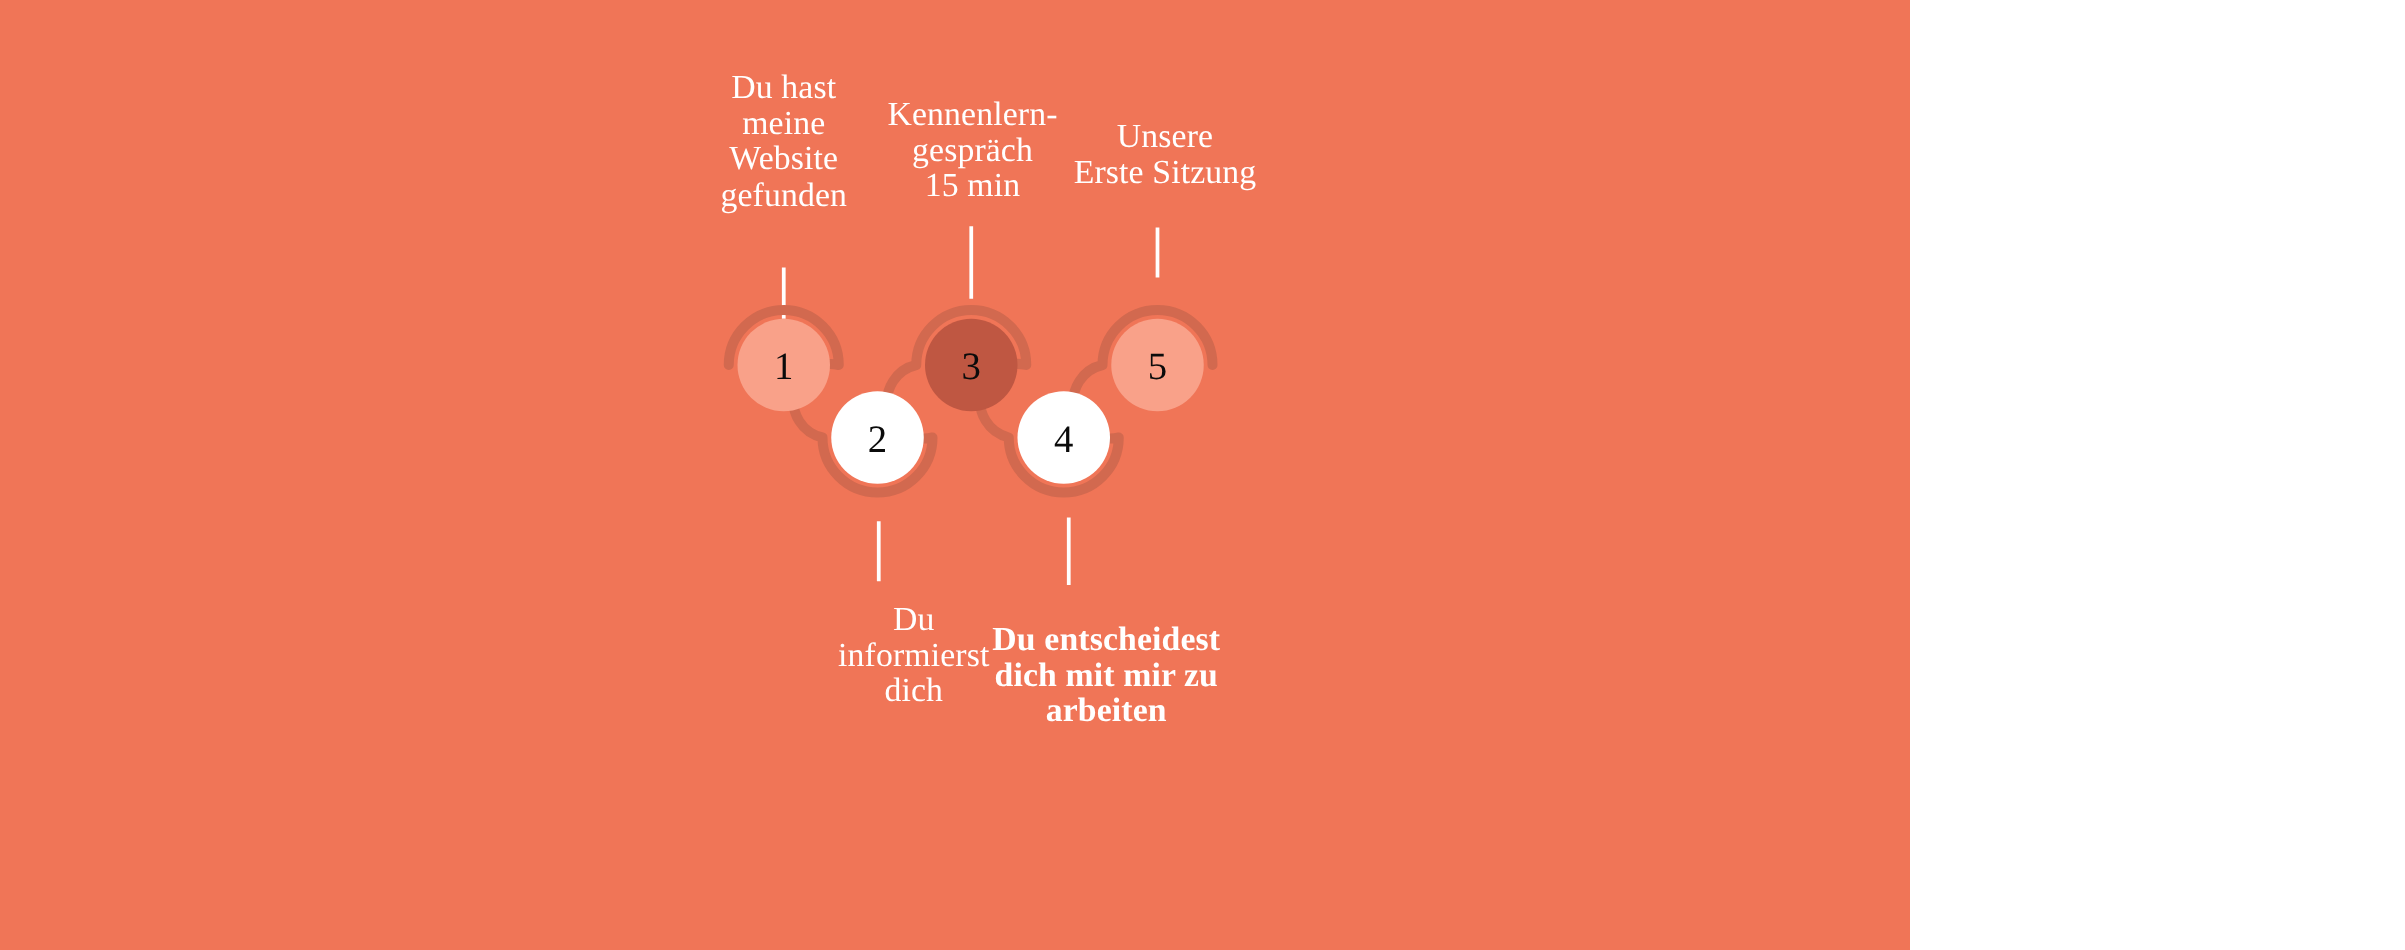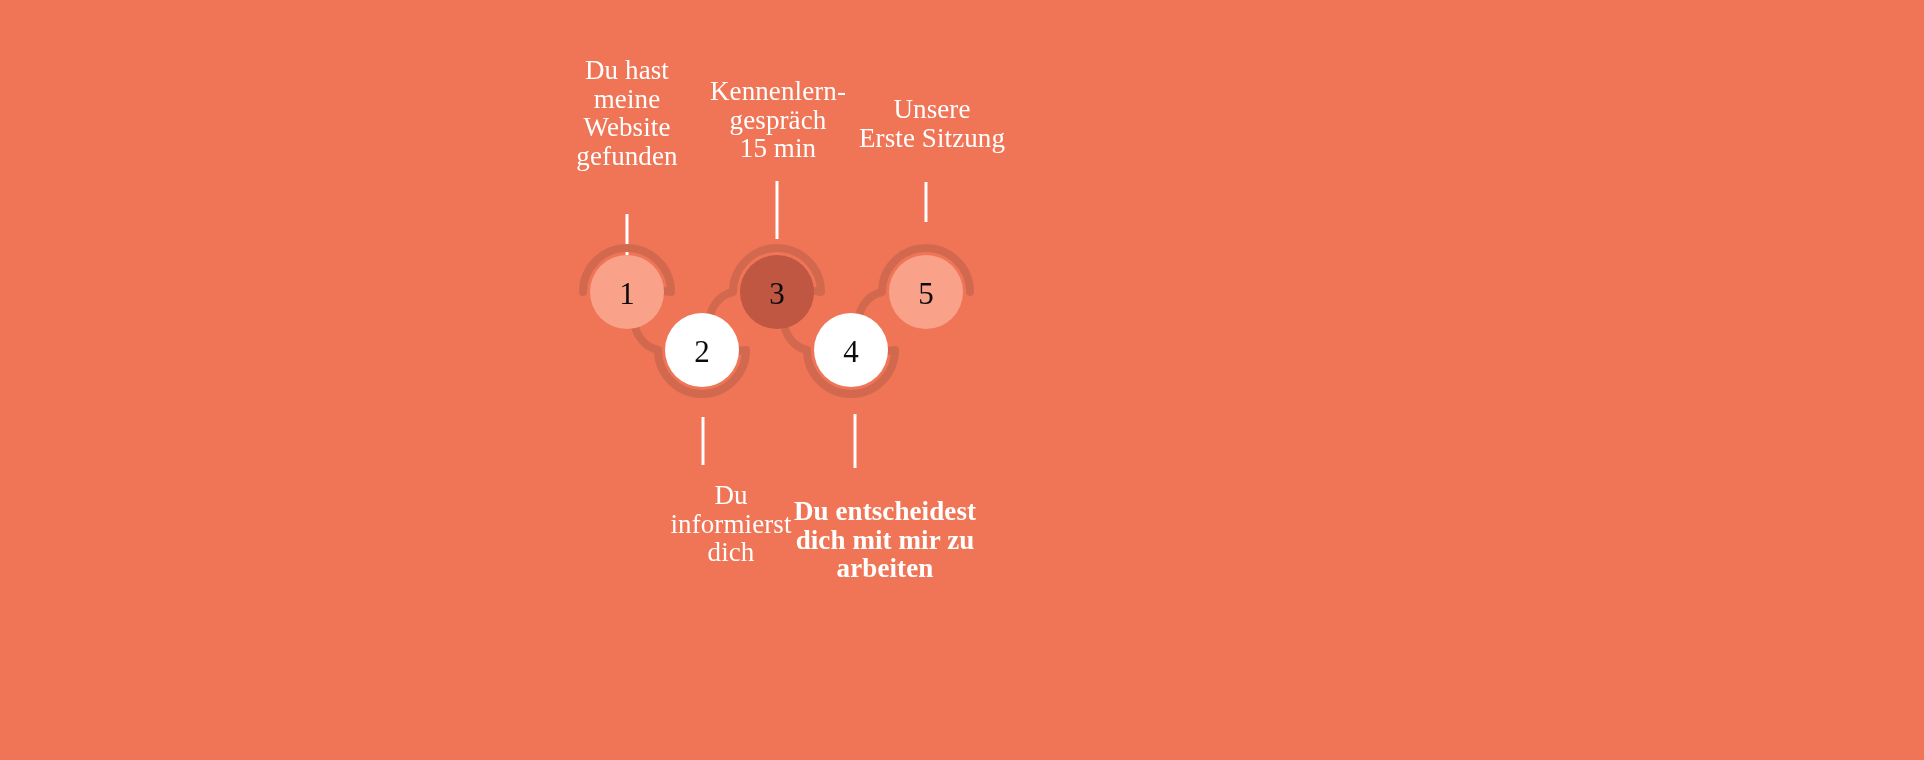--- a/index.html
+++ b/index.html
@@ -7,21 +7,21 @@
     padding: 0;
   }
   body {
     width: 1924px;
     height: 760px;
     overflow: hidden;
     font-family: "Liberation Serif", "DejaVu Serif", serif;
   }
   #stage {
     position: relative;
-    width: 1924px;
+    width: 1528px;
     height: 760px;
     background: #F07557;
   }
   #diagram {
     position: absolute;
     inset: 0;
     width: 1924px;
     height: 760px;
   }
   .label {

